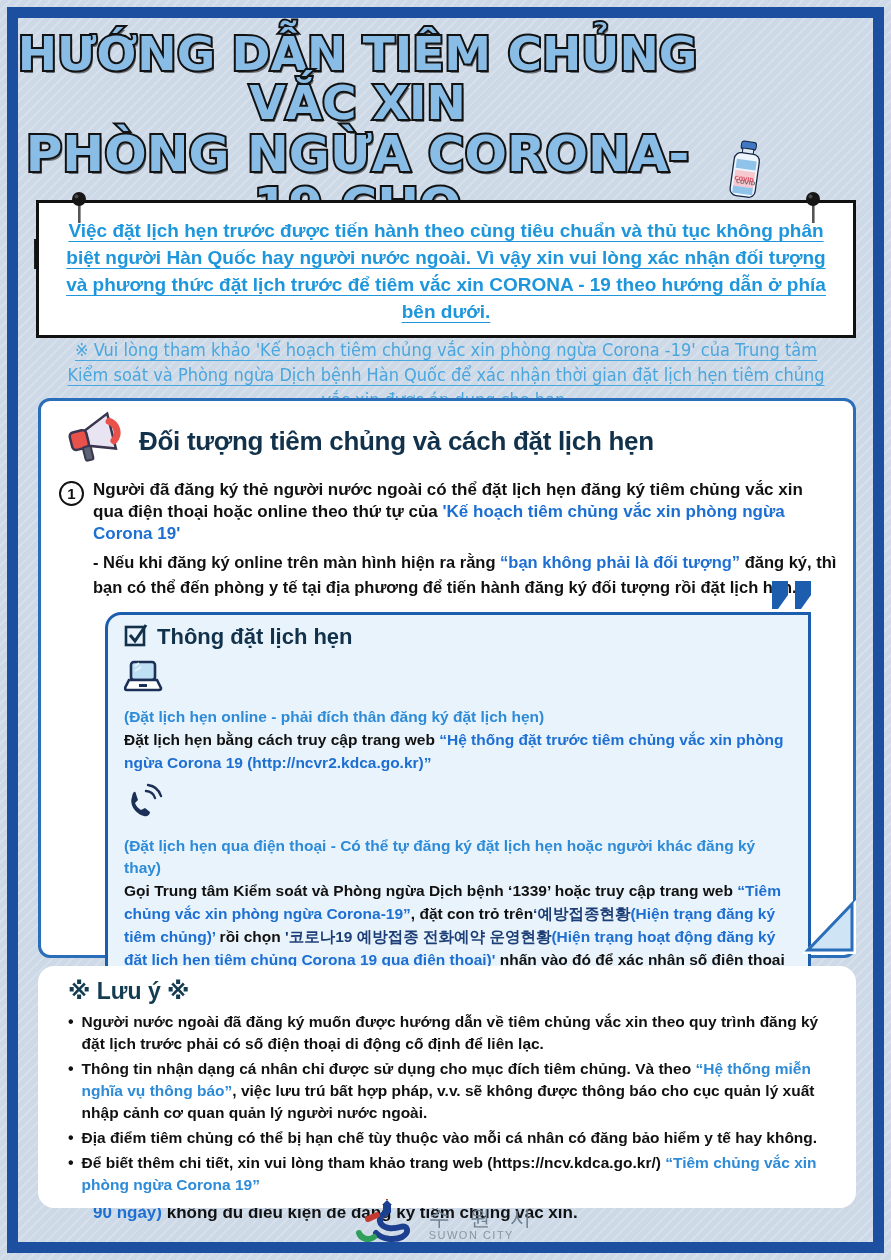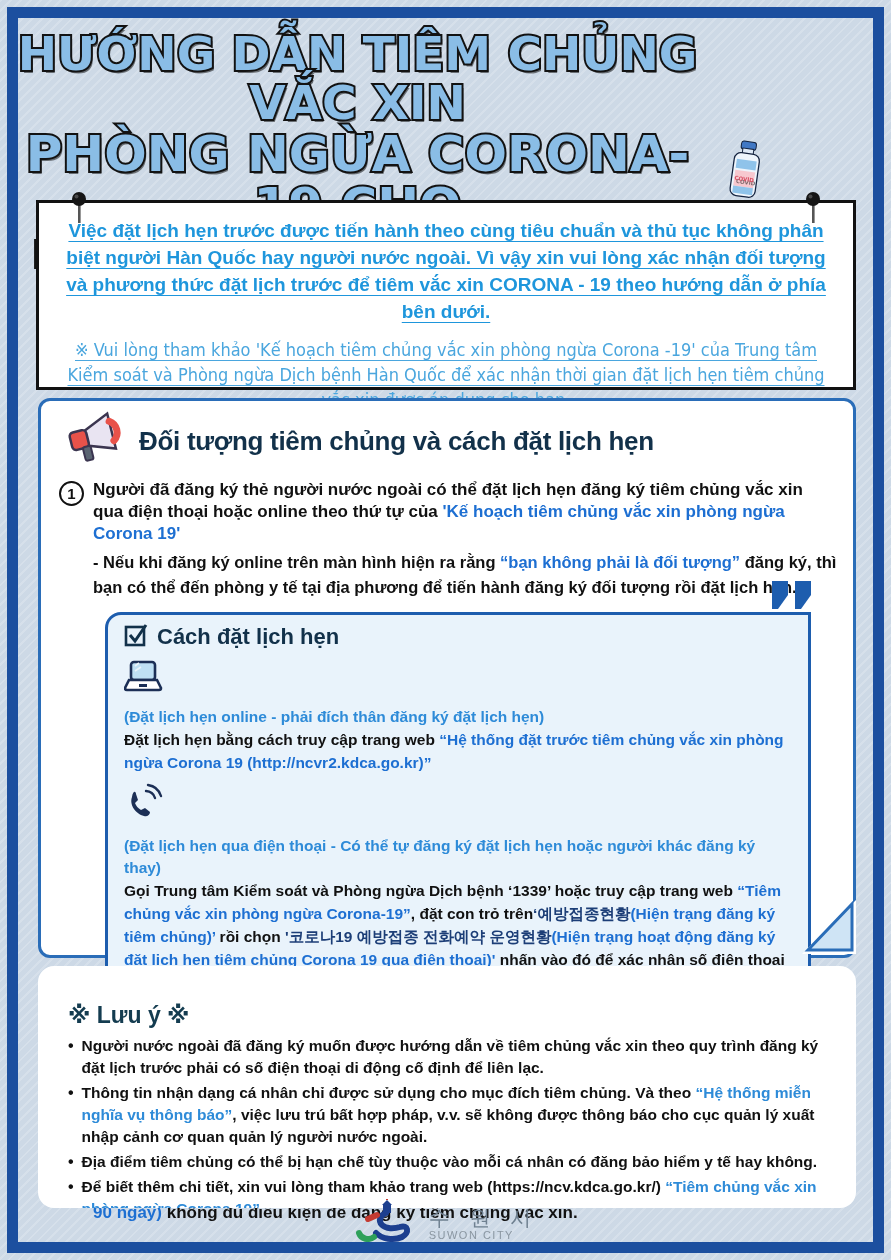--- a/index.html
+++ b/index.html
@@ -25,21 +25,21 @@
     color:#8abde6; -webkit-text-stroke:4px #121212; paint-order:stroke fill;
     text-shadow:2px 3px 0 rgba(20,20,20,.55);
   }
   .t1 { font-size:47px; }
   .t2 { font-size:50px; position:relative; display:inline-block; }
   .t3 { font-size:36px; color:#ffffff; margin-top:4px; }
   .vial { position:absolute; right:-52px; top:12px; }
 
   
   .notice-box {
-    position:absolute; left:36px; top:200px; width:820px; height:190px;
+    position:absolute; left:36px; top:200px; width:820px; height:138px;
     background:#ffffff; border:3px solid #111; z-index:3;
     padding:14px 26px 0; text-align:center;
   }
   .pin { position:absolute; top:-12px; width:16px; height:34px; }
   .pin.left { left:32px; } .pin.right { right:32px; }
   .notice-main {
     color:#1e96dc; font-weight:700; font-size:19px; line-height:27px;
     text-decoration:underline; text-underline-offset:4px;
   }
   .notice-ref {
@@ -99,21 +99,21 @@
     display:flex; align-items:center; justify-content:center;
   }
   .fold { position:absolute; right:-3px; bottom:-3px; z-index:6; }
 
   
   .notes-box {
     position:absolute; left:38px; top:966px; width:818px; height:242px;
     background:#fff; border-radius:16px; z-index:3;
     padding:12px 24px 0 30px; overflow:hidden;
   }
-  .notes-head { font-size:23px; font-weight:800; color:#143c50; margin-bottom:6px;margin-top:24px; }
+  .notes-head { font-size:23px; font-weight:800; color:#143c50; margin-bottom:6px; }
   .note { display:flex; gap:8px; margin-top:3px; }
   .note .dot { font-size:16px; font-weight:800; color:#111; line-height:22px; }
   .note-text { font-size:15.5px; font-weight:700; color:#111; line-height:22px; width:744px; }
   .note-sub { font-size:14.5px; font-weight:700; color:#2f86d1; line-height:20px; }
 
   
   .footer-logo {
     position:absolute; left:0; top:1202px; width:891px; height:44px; z-index:3;
     display:flex; align-items:center; justify-content:center; gap:10px;
   }
@@ -199,21 +199,21 @@
         </svg>
       </span>
 
       <div class="booking-head">
         <span>
           <svg width="24" height="24" viewBox="0 0 24 24">
             <rect x="2" y="4" width="18" height="18" fill="none" stroke="#12314a" stroke-width="2.6"></rect>
             <polyline points="6,12 11,18 22,2" fill="none" stroke="#12314a" stroke-width="3"></polyline>
           </svg>
         </span>
-        <h3>Cách đặt lịch hẹn</h3>
+        <h3>Thông đặt lịch hẹn</h3>
       </div>
 
       <div class="b-row">
         <span class="b-icon">
           <svg width="40" height="34" viewBox="0 0 40 34">
             <rect x="7" y="2" width="24" height="18" rx="3" fill="#bfe0f4" stroke="#1c2f56" stroke-width="2.6"></rect>
             <path d="M5 20 h28 l4 8 a2 2 0 0 1 -2 2 H3 a2 2 0 0 1 -2 -2 Z" fill="#fff" stroke="#1c2f56" stroke-width="2.6"></path>
             <rect x="15" y="24" width="8" height="3" fill="#1c2f56"></rect>
             <path d="M11 6 l4 -3 M11 11 l6 -4" stroke="#eaf4fb" stroke-width="1.6"></path>
           </svg>

